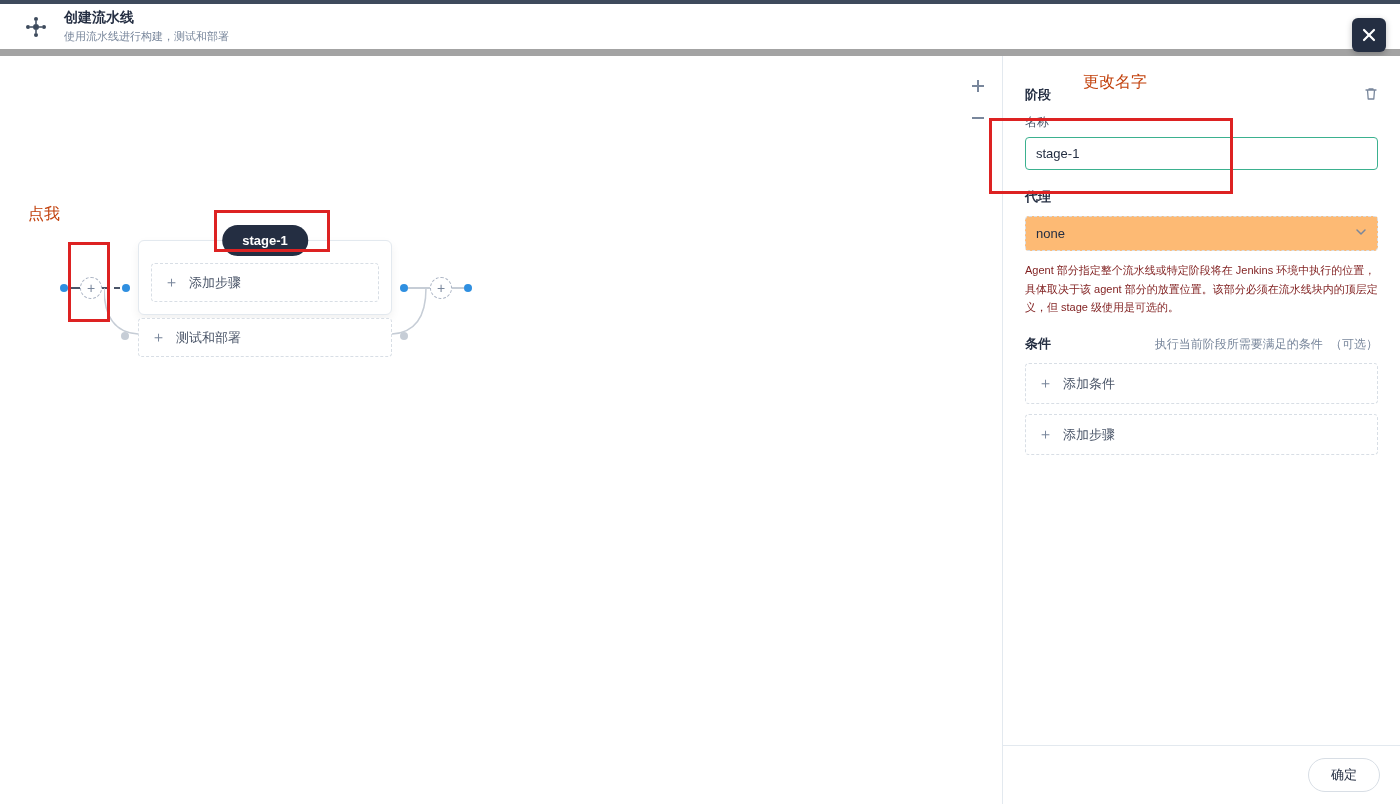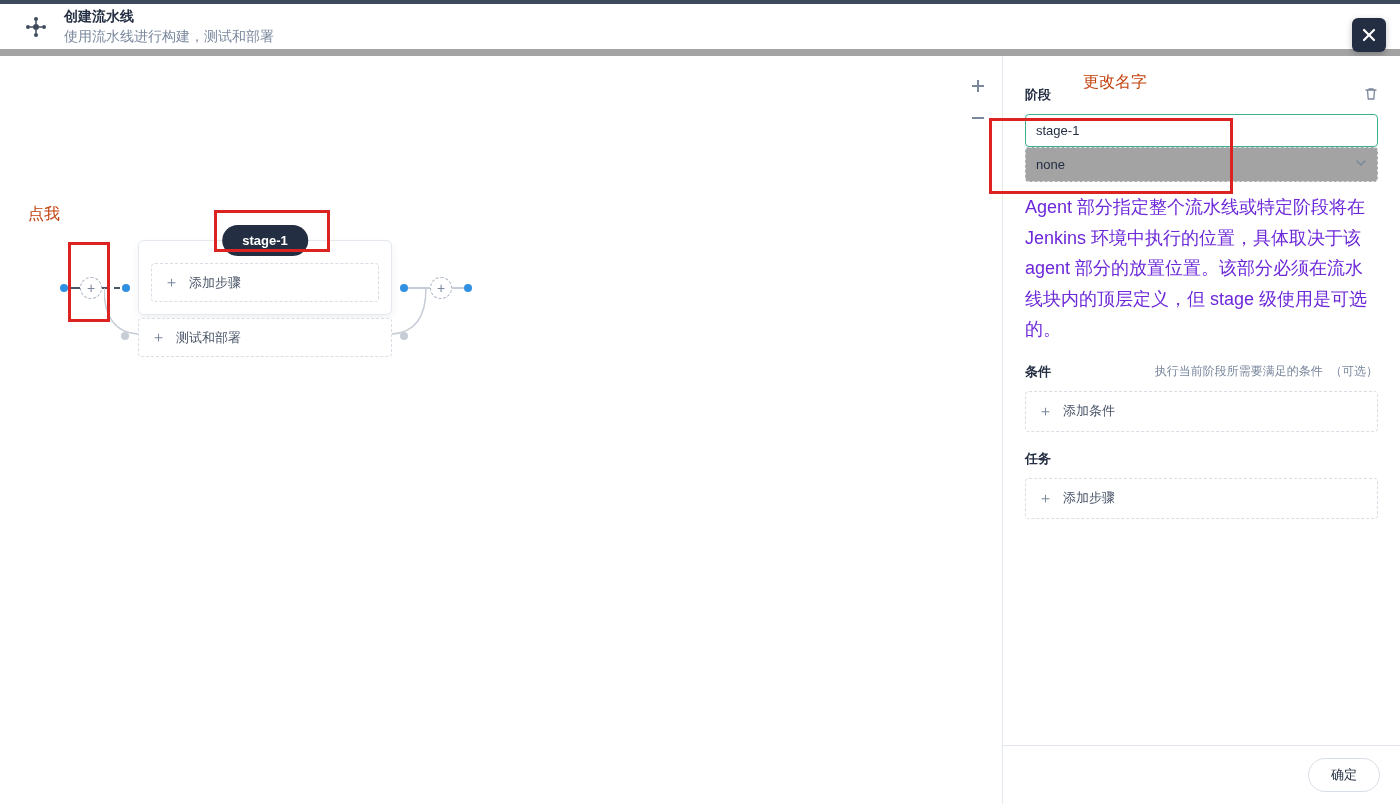--- a/index.html
+++ b/index.html
@@ -29,21 +29,21 @@
   position: relative;
 }
 .header-icon {
   width: 32px; height: 32px;
   margin-right: 12px;
   display: flex; align-items: center; justify-content: center;
   color: #3d4a5c;
 }
 .header-text { display: flex; flex-direction: column; }
 .header-title { font-size: 14px; font-weight: 600; color: #242e42; margin-bottom: 2px; }
-.header-sub { font-size: 14px; color: #79879c; }
+.header-sub { font-size: 11px; color: #79879c; }
 .close-btn {
   position: absolute; right: 14px; top: 14px;
   width: 34px; height: 34px;
   background: #242e42;
   border-radius: 6px;
   display: flex; align-items: center; justify-content: center;
   cursor: pointer;
   box-shadow: 0 2px 6px rgba(0,0,0,0.25);
 }
 .close-btn svg { stroke: #fff; }
@@ -175,26 +175,26 @@
   color: #242e42;
   outline: none;
 }
 .select-input {
   width: 100%;
   border: 1px dashed #d8dee5;
   border-radius: 4px;
   padding: 9px 10px;
   font-size: 13px;
   color: #242e42;
-  background: #a3a3a3;
+  background: #fdba74;
   display: flex; justify-content: space-between; align-items: center;
   cursor: pointer;
 }
 .help-text {
-  font-size: 18px; color: #6d28d9; line-height: 1.7; margin-top: 10px;
+  font-size: 11px; color: #7f1d1d; line-height: 1.7; margin-top: 10px;
 }
 .add-row {
   width: 100%;
   border: 1px dashed #d8dee5;
   border-radius: 4px;
   padding: 10px 12px;
   font-size: 13px;
   color: #4a5568;
   display: flex; align-items: center;
   cursor: pointer;
@@ -312,44 +312,45 @@
 
       <div class="sidebar-scroll">
         <div class="section-label first">
           <span>阶段</span>
           <span class="trash-icon">
             <svg width="14" height="14" viewBox="0 0 14 14">
                 <path d="M2 3h10M5 3V2h4v1M3.5 3l.7 9h5.6l.7-9" stroke="#79879c" stroke-width="1.3" fill="none" stroke-linecap="round" stroke-linejoin="round"></path>
               </svg>
           </span>
         </div>
+        <div class="field-label">名称</div>
         <input class="text-input" value="stage-1" style="">
 
+        <div class="section-label">
+          <span>代理</span>
+        </div>
         <div class="select-input">
           <span>none</span>
           <span>
             <svg width="12" height="12" viewBox="0 0 12 12">
                 <path d="M2 4l4 4 4-4" stroke="#79879c" stroke-width="1.5" fill="none" stroke-linecap="round" stroke-linejoin="round"></path>
               </svg>
           </span>
         </div>
         <div class="help-text">Agent 部分指定整个流水线或特定阶段将在 Jenkins 环境中执行的位置，具体取决于该 agent 部分的放置位置。该部分必须在流水线块内的顶层定义，但 stage 级使用是可选的。</div>
 
         <div class="section-label">
           <span>条件</span>
           <span class="help">执行当前阶段所需要满足的条件 （可选）</span>
         </div>
         <div class="add-row">
           <span class="plus-sm">＋</span>
           <span>添加条件</span>
         </div>
 
-        <div class="section-label">
-          <span>任务</span>
-        </div>
         <div class="add-row">
           <span class="plus-sm">＋</span>
           <span>添加步骤</span>
         </div>
       </div>
       <div class="footer">
         <button class="confirm-btn">确定</button>
       </div>
     </div>
   </div>

